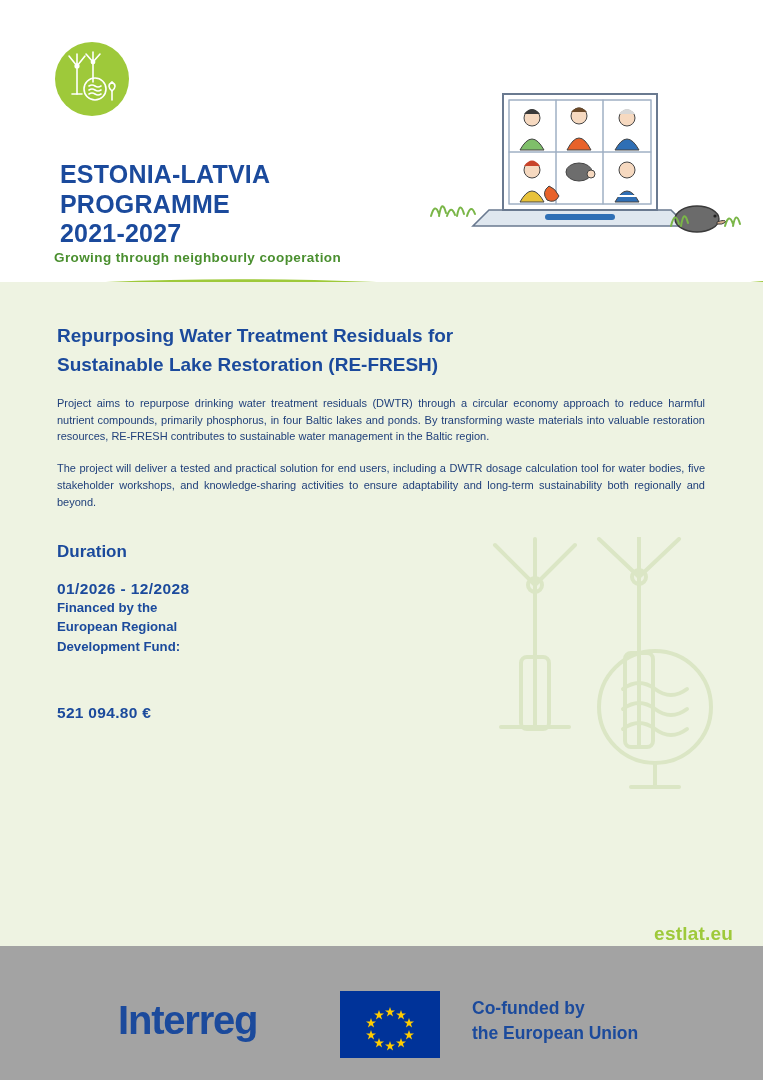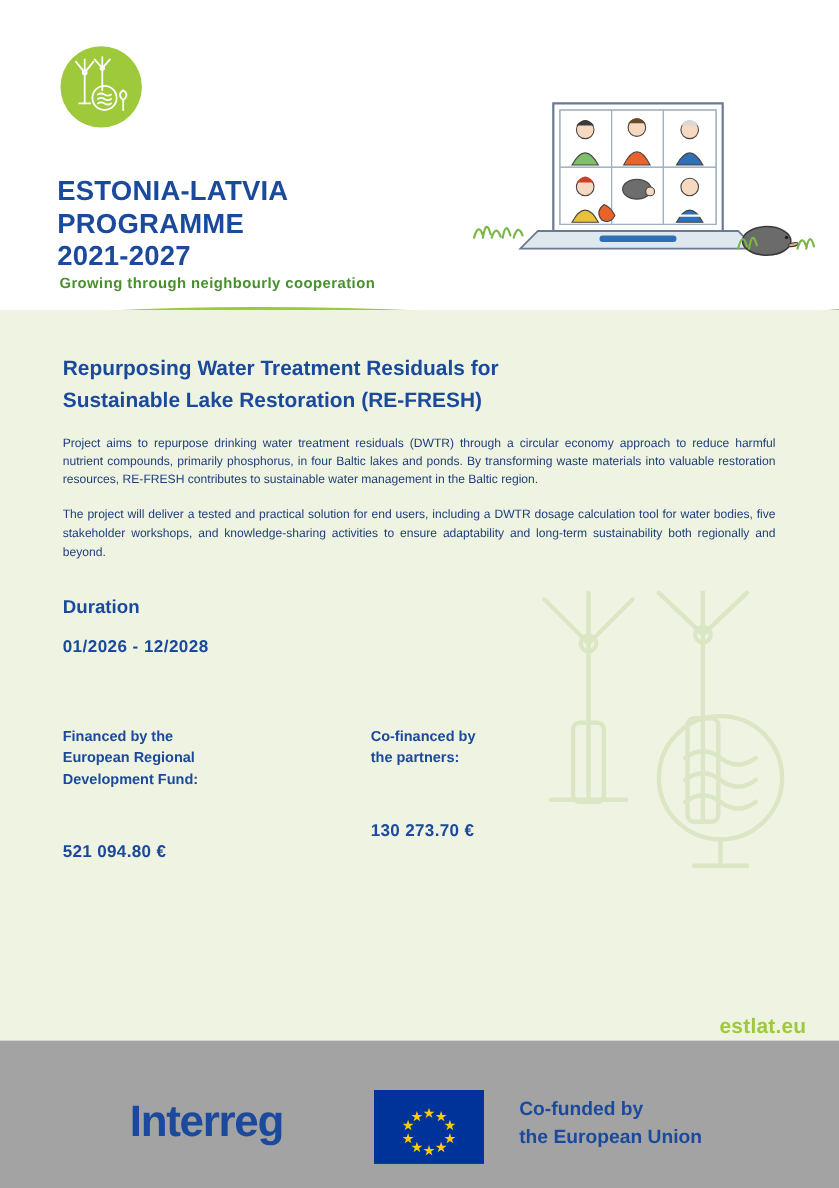--- a/index.html
+++ b/index.html
@@ -28,21 +28,21 @@
     top: 42px;
     width: 74px;
     height: 74px;
     border-radius: 50%;
     background: #9ec93a;
   }
   .logo-circle svg { position: absolute; left: 0; top: 0; }
 
   .brand-title {
     position: absolute;
-    left: 52px;
+    left: 60px;
     top: 160px;
     font-size: 25px;
     font-weight: bold;
     color: #1b4a9c;
     line-height: 1.18;
     letter-spacing: 0.2px;
     white-space: pre-line;
   }
   .brand-tagline {
     position: absolute;
@@ -115,23 +115,23 @@
   }
   .duration-value {
     font-size: 15.5px;
     font-weight: bold;
     color: #1b4a9c;
     letter-spacing: 0.4px;
   }
 
   .finance-row {
     display: flex;
-    margin-top: 62px;
     position: relative;
     z-index: 2;
+    gap: 32px;
   }
   .finance-col { width: 280px; }
   .finance-label {
     font-size: 13.2px;
     font-weight: bold;
     color: #1b4a9c;
     line-height: 1.45;
     white-space: pre-line;
   }
   .finance-amount {
@@ -339,25 +339,20 @@
     <h2 class="section-heading">Duration</h2>
     <div class="duration-value">01/2026 - 12/2028</div>
 
     <div class="finance-row">
       <div class="finance-col">
         <div class="finance-label">Financed  by  the
 European Regional
 Development  Fund:</div>
         <div class="finance-amount">521 094.80 €</div>
       </div>
-      <div class="finance-col">
-        <div class="finance-label">Co-financed by
-the partners:</div>
-        <div class="finance-amount">130 273.70 €</div>
-      </div>
     </div>
   </div>
 
   <div class="estlat-url">estlat.eu</div>
 </div>
 
 <div class="footer">
   <div class="interreg-logo">Interreg</div>
 
   <div class="eu-flag">

